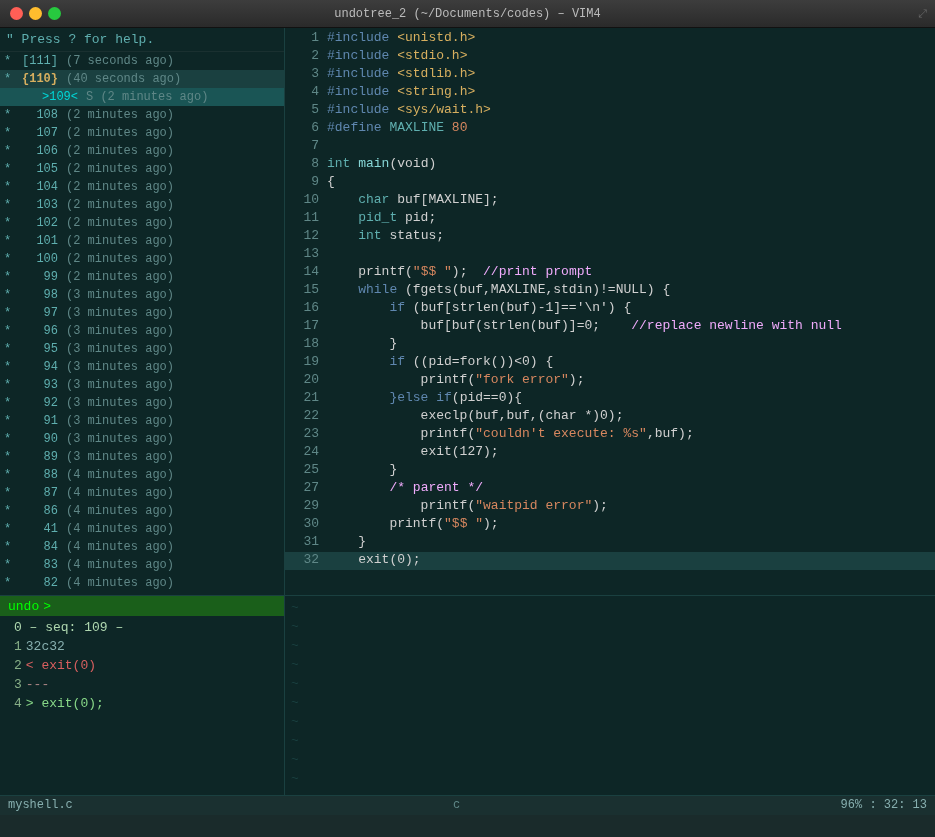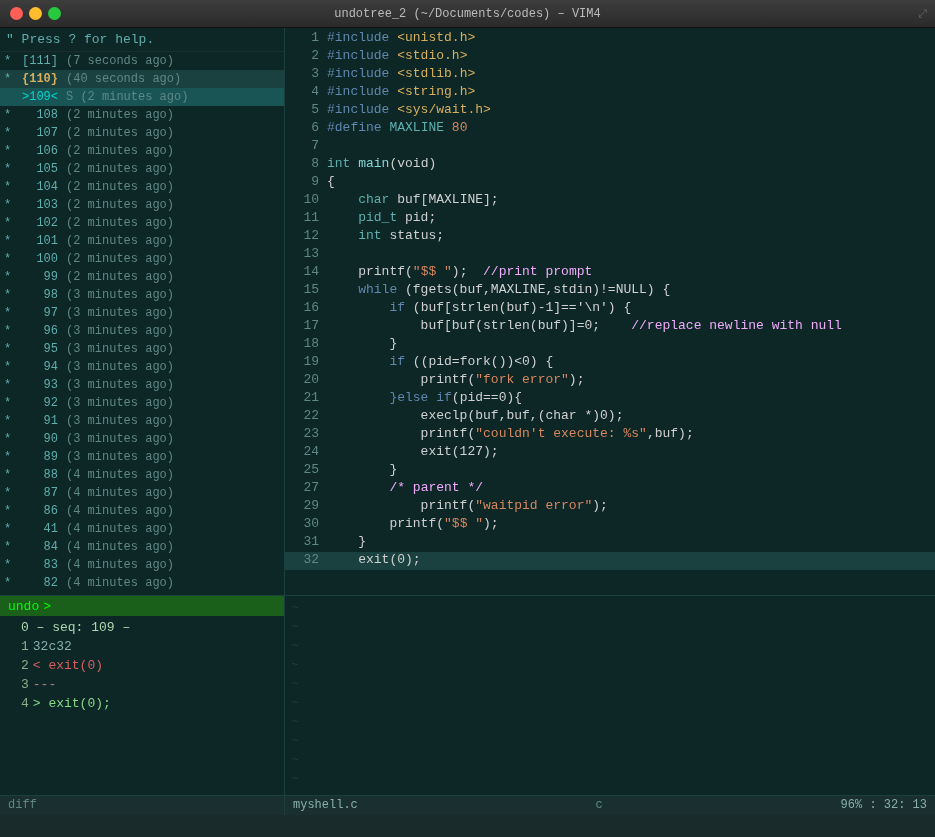--- a/index.html
+++ b/index.html
@@ -113,20 +113,21 @@
     }
     .undo-item .num-yellow {
       color: #d7af5f;
       font-weight: bold;
     }
     .undo-item.current-line {
       background: #1a5555;
     }
     .undo-item .current-marker {
       color: #00d7d7;
+      margin-left: 20px;
     }
 
     
     #right-panel {
       flex: 1;
       background: #0d2626;
       overflow: hidden;
     }
 
     .code-area {
@@ -186,21 +187,21 @@
       padding: 1px 8px;
       font-size: 13px;
       height: 20px;
       display: flex;
       align-items: center;
     }
     .undo-tab-label { color: #00ff00; }
     .undo-tab-arrow { color: #00ff00; margin-left: 4px; }
 
     .diff-content {
-      padding: 2px 21px;
+      padding: 2px 14px;
       font-size: 13px;
     }
     .diff-line { height: 19px; display: flex; align-items: center; }
     .diff-seq { color: #afd7af; }
     .diff-num { color: #87af87; margin-right: 4px; }
     .diff-range { color: #87afaf; }
     .diff-minus { color: #d75f5f; }
     .diff-plus { color: #87d787; }
     .diff-sep { color: #af8787; }
 
@@ -597,22 +598,19 @@
           <div class="tilde-line">~</div>
           <div class="tilde-line">~</div>
           <div class="tilde-line">~</div>
           <div class="tilde-line">~</div>
           <div class="tilde-line">~</div>
         </div>
     </div>
   </div>
 
   <div id="statusbar-area">
-    <div class="status-left">
-      <span>diff</span>
-    </div>
     <div class="status-right">
       <span class="status-filename">myshell.c</span>
       <span class="status-lang">c</span>
       <span class="status-pos">96%  :  32: 13</span>
     </div>
   </div>
 </div>
 
 </body></html>

